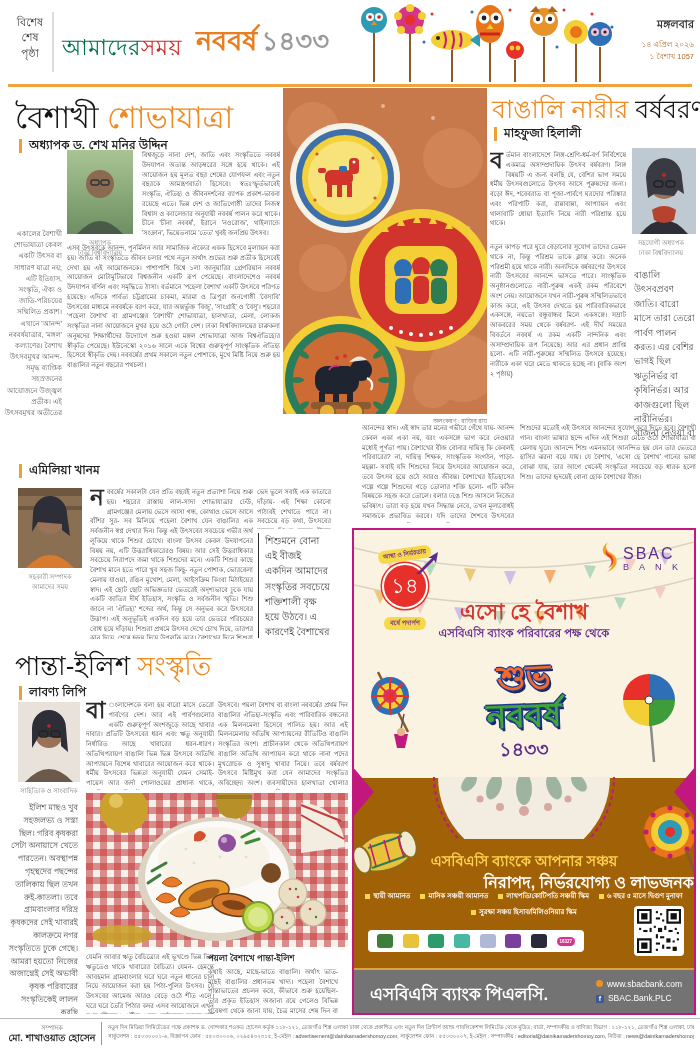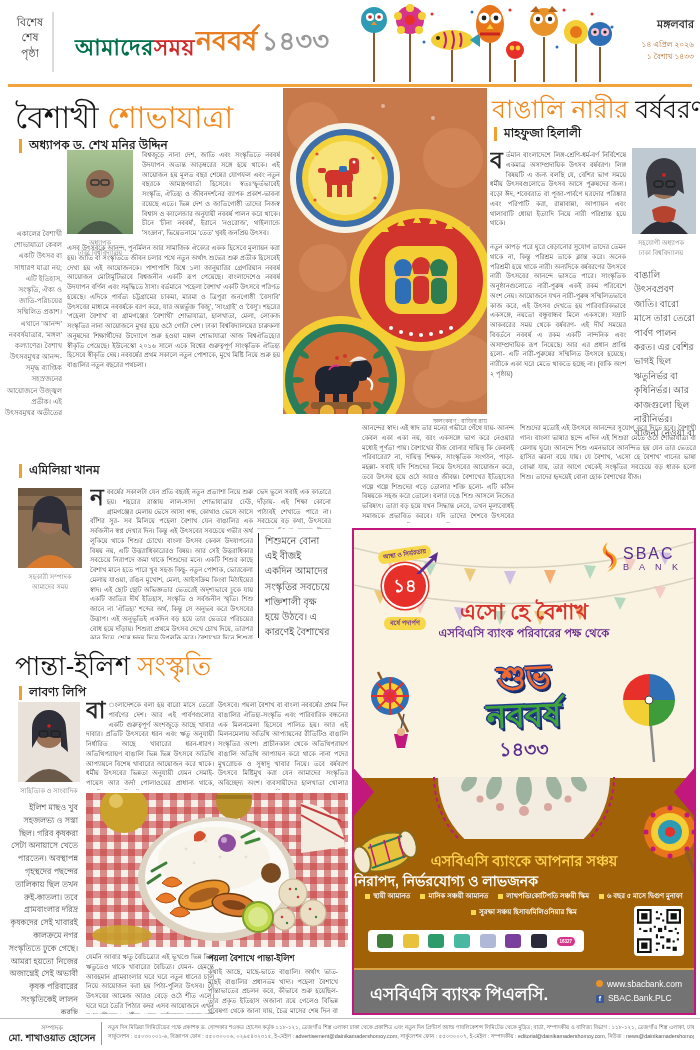--- a/index.html
+++ b/index.html
@@ -2,21 +2,21 @@
 <html><head>
 <meta charset="utf-8">
 <style>
   *{margin:0;padding:0;box-sizing:border-box}
   body{font-family:"Liberation Sans","DejaVu Sans",sans-serif;background:#fff}
   .page{position:relative;width:700px;height:1050px;background:#fff;overflow:hidden;color:#222}
 
   
   .edition{position:absolute;left:10px;top:15px;width:40px;font-size:11px;line-height:1.4;color:#333;text-align:center;white-space:pre-line}
   .edition-divider{position:absolute;left:52px;top:12px;width:2px;height:60px;background:#dcdcdc}
-  .masthead{position:absolute;left:75px;top:30px;font-size:22px;font-weight:bold;letter-spacing:0.5px}
+  .masthead{position:absolute;left:62px;top:30px;font-size:22px;font-weight:normal;letter-spacing:0.5px}
   .masthead .g{color:#00704A}.masthead .r{color:#CE2B28}
   .issue{position:absolute;left:196px;top:20px;width:155px}
   .issue .line1{white-space:nowrap}
   .issue .nb{font-size:27px;font-weight:bold;color:#E87E22}
   .issue .yr{font-size:26px;font-weight:bold;color:#9a9a9a}
   .issue .sub{font-size:12.5px;color:#4a4a4a;text-align:right;margin-top:1px}
   .decor{position:absolute;left:352px;top:2px;width:262px;height:80px}
   .dateblock{position:absolute;right:6px;top:16px;width:86px;text-align:right}
   .dateblock .wd{font-size:11px;font-weight:bold;color:#333;margin-bottom:4px}
   .dateblock .dl{font-size:7.5px;color:#B06A28;line-height:1.6}
@@ -35,36 +35,36 @@
   .pquote{position:absolute;font-size:9.5px;line-height:1.6;color:#3f3f3f;border-left:1px solid #2a2a2a;padding-left:6px;overflow:hidden}
   .imgbox{position:absolute;overflow:hidden}
   .imgbox svg{display:block;width:100%;height:100%}
   .icap{position:absolute;font-size:6px;color:#777;text-align:right}
 
   
   .ad{position:absolute;left:352px;top:528px;width:344px;height:487px;border:2px solid #C2187E;background:#FAF3E2;overflow:hidden}
   .ad .bunting{position:absolute;left:0;top:0;width:340px;height:115px}
   .badge{position:absolute;left:8px;top:12px;width:86px;text-align:center}
   .badge .ribbon{display:inline-block;font-size:6px;font-weight:bold;color:#6A2C91;background:#F7D84A;border-radius:6px;padding:1px 5px;transform:rotate(-8deg)}
-  .badge .circle{position:relative;width:46px;height:46px;margin:2px auto;background:#E8302A;border:2px solid #fff;border-radius:50%;box-shadow:0 0 0 1.5px #E8302A;color:#fff;font-size:18px;font-weight:bold;line-height:42px}
+  .badge .circle{position:relative;width:46px;height:46px;margin:2px auto;background:#E8302A;border:2px solid #fff;border-radius:50%;box-shadow:0 0 0 1.5px #E8302A;color:#fff;font-size:21px;font-weight:normal;line-height:42px}
   .badge .arrow{position:absolute;left:52px;top:8px;width:26px;height:26px}
   .badge .foot{display:inline-block;font-size:6.5px;font-weight:bold;color:#6A2C91;background:#F7D84A;border-radius:6px;padding:1px 6px}
   .sbac-logo{position:absolute;right:12px;top:12px;display:flex;align-items:center;gap:5px}
   .sbac-logo .txt .t1{font-size:16px;font-weight:normal;color:#5B2D8E;letter-spacing:2px;line-height:1}
   .sbac-logo .txt .t2{font-size:9px;color:#5B2D8E;letter-spacing:4px}
   .ad-line1{position:absolute;left:0;right:0;top:66px;text-align:center;font-size:21px;font-weight:bold;color:#D6342C}
   .ad-line2{position:absolute;left:0;right:0;top:95px;text-align:center;font-size:11.5px;font-weight:bold;color:#6A2C91}
   .shubho{position:absolute;left:0;right:0;top:122px;text-align:center;font-size:33px;font-weight:bold;color:#F0692E;transform:rotate(-3deg);text-shadow:-1.5px 0 #203A8F,1.5px 0 #203A8F,0 -1.5px #203A8F,0 1.5px #203A8F,2px 3px 0 #16295f}
   .nobo{position:absolute;left:0;right:0;top:160px;text-align:center;font-size:33px;font-weight:bold;color:#3FA53A;transform:rotate(-2deg);text-shadow:-1.5px 0 #203A8F,1.5px 0 #203A8F,0 -1.5px #203A8F,0 1.5px #203A8F,2px 3px 0 #16295f}
   .ad-year{position:absolute;left:0;right:0;top:205px;text-align:center;font-size:19px;font-weight:bold;color:#5B2D8E}
   .ad-art{position:absolute}
   .ad-purple{position:absolute;left:0;top:248px;width:340px;height:190px;background:#a16207}
   .mandala{position:absolute;left:70px;top:-1px;width:200px;height:62px}
   .sav-title{position:absolute;left:0;right:0;top:72px;text-align:center;font-size:14.5px;font-weight:bold;color:#FFD24D}
-  .sav-sub{position:absolute;left:0;right:0;top:92px;text-align:left;font-size:14px;font-weight:bold;color:#fff}
+  .sav-sub{position:absolute;left:0;right:0;top:92px;text-align:right;font-size:16px;font-weight:bold;color:#fff}
   .bullets{position:absolute;left:10px;right:10px;top:112px;display:flex;flex-wrap:wrap;justify-content:center;column-gap:10px;row-gap:4px}
   .bullet{display:flex;align-items:center;gap:3px;font-size:6.8px;font-weight:bold;color:#fff;white-space:nowrap}
   .bullet .sq{width:5px;height:5px;background:#F7D84A;display:inline-block}
   .logostrip{position:absolute;left:14px;top:152px;width:216px;height:22px;background:#fff;border-radius:4px;display:flex;align-items:center;justify-content:space-around;padding:0 4px}
   .logostrip .lg{width:16px;height:14px;border-radius:3px}
   .hotline{font-size:4.5px;font-weight:bold;color:#fff;background:#D6338A;border-radius:6px;padding:2px 3px}
   .qr{position:absolute;right:10px;top:128px;width:50px;height:50px;background:#fff;border-radius:4px;padding:3px}
   .ad-bar{position:absolute;left:0;top:438px;width:340px;height:45px;background:#737373;border-top:2px solid #D9A441}
   .ad-bank{position:absolute;left:16px;top:11px;font-size:17px;font-weight:bold;color:#fff;white-space:nowrap}
   .ad-links{position:absolute;right:12px;top:7px;font-size:8.5px;color:#fff;line-height:1.7}
@@ -161,21 +161,21 @@
           <circle cx="72" cy="40" r="1.5"></circle>
           <circle cx="120" cy="10" r="1.5"></circle>
           <circle cx="205" cy="45" r="1.5"></circle>
           <circle cx="260" cy="25" r="1.5"></circle>
         </g>
     </svg>
   </div>
   <div class="dateblock">
     <div class="wd">মঙ্গলবার</div>
     <div class="dl">১৪ এপ্রিল ২০২৬</div>
-    <div class="dl">১ বৈশাখ ১৪৩৩</div>
+    <div class="dl">১ বৈশাখ 1057</div>
   </div>
   <div class="toprule"></div>
 
   <div class="h1" style="left:15px;top:94px;font-size:30px">
     <span class="blk">বৈশাখী</span> <span class="org">শোভাযাত্রা</span>
   </div>
   <div class="byline" style="left:19px;top:139px">অধ্যাপক ড. শেখ মনির উদ্দিন</div>
   <div class="mquote" style="left:4px;top:228px;width:58px;height:188px;text-align:right">একালের বৈশাখী শোভাযাত্রা কেবল একটি উৎসব বা সাধারণ যাত্রা নয়; এটি ইতিহাস, সংস্কৃতি, ঐক্য ও জাতি-পরিচয়ের সম্মিলিত প্রকাশ। এখানে 'আনন্দ' নববর্ষযাত্রার, 'মঙ্গল' কল্যাণের। বৈশাখ উৎসবমুখর আনন্দ-সমৃদ্ধ ব্যাপ্তিক সহস্রজনের আয়োজনে উজ্জ্বল প্রতীক। এই উৎসবমুখর অতীতের স্মৃতি ও বর্তমানের চেতনায় মিলিত হয়ে উজ্জ্বল ভবিষ্যতের পথরেখা অঙ্কুরিত করুক, দুয়ার এগিয়ে যাক দেশ</div>
   <div class="photo" style="left:67px;top:150px;width:66px;height:84px">
     <svg viewBox="0 0 66 84">

